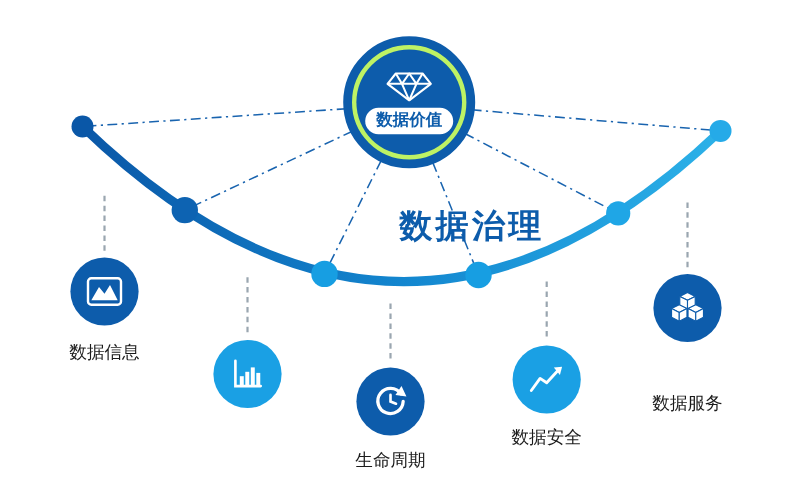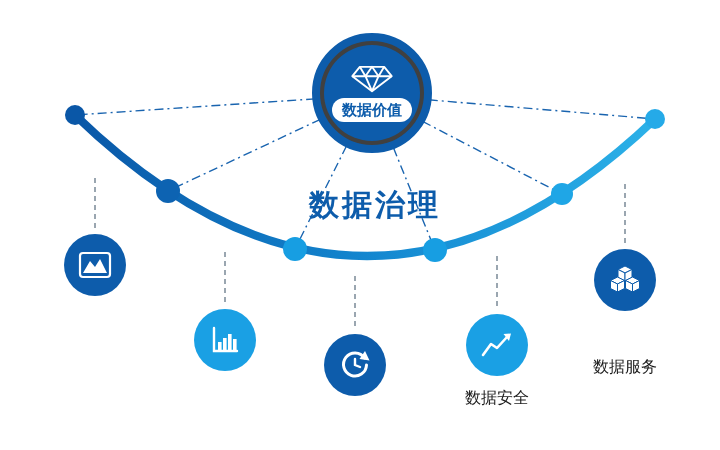--- a/index.html
+++ b/index.html
@@ -7,34 +7,34 @@
     width:720px;height:450px;position:relative;overflow:hidden;
     background:#ffffff;
     font-family:"Liberation Sans","DejaVu Sans",sans-serif;
   }
   .stage{position:absolute;left:0;top:0;width:720px;height:450px;}
   svg.canvas{position:absolute;left:0;top:0;}
 
   
   .center-badge{
     position:absolute;left:312px;top:33px;width:120px;height:120px;
-    border-radius:50%;background:#404040;border:8px solid #0d5cab;box-sizing:border-box;
+    border-radius:50%;background:#bef264;border:8px solid #0d5cab;box-sizing:border-box;
   }
   .center-core{
     position:absolute;inset:4px;border-radius:50%;background:#0d5cab;
     display:flex;flex-direction:column;align-items:center;justify-content:center;gap:4px;
   }
   .center-pill{
     background:#ffffff;color:#0d5cab;font-weight:bold;font-size:15px;
     padding:3px 10px;border-radius:13px;line-height:1.25;white-space:nowrap;
   }
 
   
   .heading{
-    position:absolute;left:255px;top:185px;width:240px;text-align:center;
+    position:absolute;left:255px;top:185px;width:240px;text-align:right;
     font-size:30px;font-weight:bold;color:#0d5cab;letter-spacing:3px;
   }
 
   
   .item-circle{
     position:absolute;width:62px;height:62px;border-radius:50%;
     display:flex;align-items:center;justify-content:center;
   }
   .c-dark{background:#0d5cab;}
   .c-cyan{background:#1aa0e4;}
@@ -99,38 +99,40 @@
   </div>
 
   <div class="heading">数据治理</div>
 
   <div class="item-circle c-dark" style="left:64px;top:234px;">
     <svg width="34" height="30" viewBox="0 0 34 30">
       <rect x="2" y="3" width="30" height="24" rx="3" fill="none" stroke="#ffffff" stroke-width="2.2"></rect>
       <path d="M5 23 L12 11 L17 17 L22 9 L29 23 Z" fill="#ffffff"></path>
     </svg>
   </div>
+  <div class="item-label" style="left:30px;top:310px;">数据信息</div>
 
   <div class="item-circle c-cyan" style="left:194px;top:309px;">
     <svg width="30" height="30" viewBox="0 0 30 30">
       <path d="M4 3 V26 H27" fill="none" stroke="#ffffff" stroke-width="2.4" stroke-linecap="round"></path>
       <rect x="8" y="17" width="3.6" height="9" fill="#ffffff"></rect>
       <rect x="13" y="13" width="3.6" height="13" fill="#ffffff"></rect>
       <rect x="18" y="9" width="3.6" height="17" fill="#ffffff"></rect>
       <rect x="23" y="14" width="3.6" height="12" fill="#ffffff"></rect>
     </svg>
   </div>
 
   <div class="item-circle c-dark" style="left:324px;top:334px;">
     <svg width="34" height="34" viewBox="0 0 34 34">
       <path d="M26.5 10 A 11.5 11.5 0 1 0 28.5 17" fill="none" stroke="#ffffff" stroke-width="3" stroke-linecap="round"></path>
       <polygon points="27,3 31.5,12.5 21.5,11" fill="#ffffff"></polygon>
       <path d="M17 11 V17 L22 19" fill="none" stroke="#ffffff" stroke-width="2.4" stroke-linecap="round"></path>
     </svg>
   </div>
+  <div class="item-label" style="left:290px;top:409px;">生命周期</div>
 
   <div class="item-circle c-cyan" style="left:466px;top:314px;">
     <svg width="34" height="30" viewBox="0 0 34 30">
       <path d="M3 25 L11 14 L17 18 L27 7" fill="none" stroke="#ffffff" stroke-width="2.6" stroke-linecap="round" stroke-linejoin="round"></path>
       <polygon points="23.5,4 31,3.5 29,11" fill="#ffffff"></polygon>
     </svg>
   </div>
   <div class="item-label" style="left:432px;top:388px;">数据安全</div>
 
   <div class="item-circle c-dark" style="left:594px;top:249px;">

